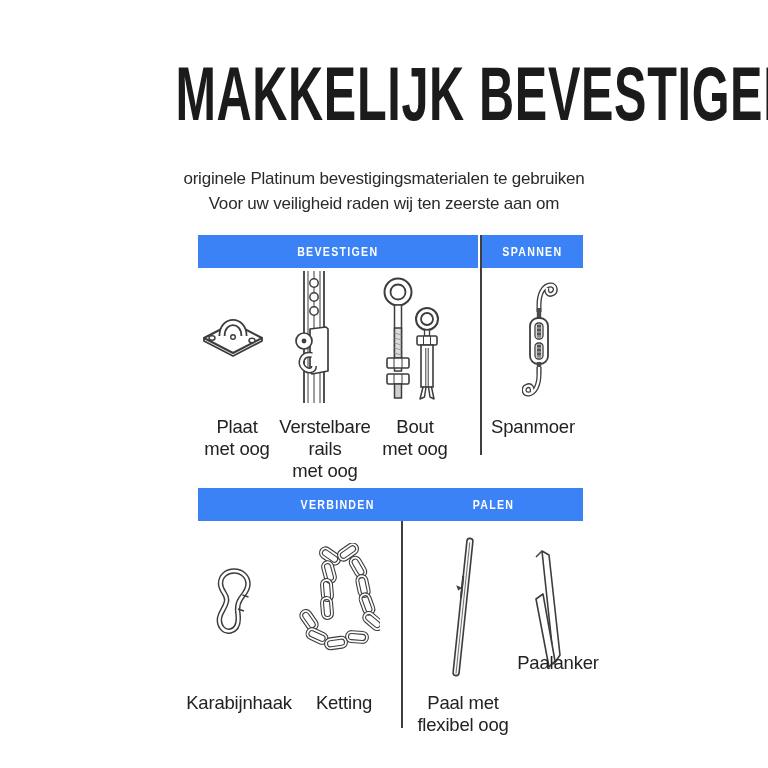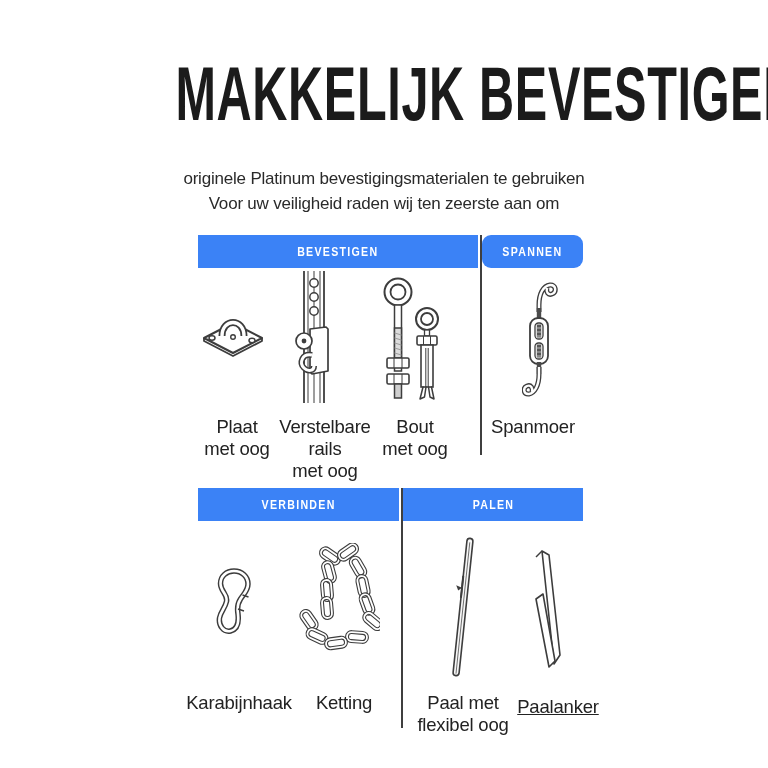--- a/index.html
+++ b/index.html
@@ -38,21 +38,21 @@
 
   <div class="subtitle">
     <div>originele Platinum bevestigingsmaterialen te gebruiken</div>
     <div>Voor uw veiligheid raden wij ten zeerste aan om</div>
   </div>
 
   <div class="vline" style="left:480px;top:235px;height:220px;"></div>
   <div class="bar" style="left:198px;top:235px;width:280px;">
     <span>BEVESTIGEN</span>
   </div>
-  <div class="bar" style="left:482px;top:235px;width:101px;border-radius:9px;">
+  <div class="bar" style="left:482px;top:235px;width:101px;">
     <span>SPANNEN</span>
   </div>
 
   <div class="illus" style="left:199px;top:308px;width:68px;height:50px;">
     <svg viewBox="0 0 68 50">
       <path d="M34,15 L63,30 L34,45 L5,30 Z" fill="#fff" stroke="#3d3d3d" stroke-width="2" stroke-linejoin="round"></path>
       <path d="M5,30 L5,33 L34,48 L63,33 L63,30" fill="none" stroke="#3d3d3d" stroke-width="1.8" stroke-linejoin="round"></path>
       <ellipse cx="13" cy="30" rx="3" ry="2.2" fill="#fff" stroke="#3d3d3d" stroke-width="1.5"></ellipse>
       <ellipse cx="53" cy="32.5" rx="3" ry="2.2" fill="#fff" stroke="#3d3d3d" stroke-width="1.5"></ellipse>
       <path d="M23,28 C23,10 45,10 45,28" fill="none" stroke="#3d3d3d" stroke-width="7"></path>
@@ -139,21 +139,21 @@
   </div>
   <div class="label" style="left:355px;top:408px;width:120px;">
     <div>Bout</div>
     <div>met oog</div>
   </div>
   <div class="label" style="left:473px;top:408px;width:120px;">
     <div>Spanmoer</div>
   </div>
 
   <div class="vline" style="left:401px;top:488px;height:240px;"></div>
-  <div class="bar" style="left:198px;top:488px;width:201px;">
+  <div class="bar" style="left:198px;top:488px;width:201px;padding-left:39px;">
     <span>VERBINDEN</span>
   </div>
   <div class="bar" style="left:403px;top:488px;width:180px;">
     <span>PALEN</span>
   </div>
 
   <div class="illus" style="left:214px;top:567px;width:40px;height:68px;">
     <svg viewBox="0 0 40 68">
       <path d="M20,4 C28,4 34,9.5 34,17 C34,23.5 30,26.5 26.5,32 C23.5,36.5 23,41 24,47 C25,55.5 23,62.5 16.5,64 C9.5,65.5 4.5,58.5 5.5,51 C6.5,44.5 11,41.5 12.5,34.5 C14,27.5 6.5,24.5 6.5,16.5 C6.5,9 12.5,4 20,4 Z" fill="none" stroke="#3d3d3d" stroke-width="5.5" stroke-linejoin="round"></path>
       <path d="M20,4 C28,4 34,9.5 34,17 C34,23.5 30,26.5 26.5,32 C23.5,36.5 23,41 24,47 C25,55.5 23,62.5 16.5,64 C9.5,65.5 4.5,58.5 5.5,51 C6.5,44.5 11,41.5 12.5,34.5 C14,27.5 6.5,24.5 6.5,16.5 C6.5,9 12.5,4 20,4 Z" fill="none" stroke="#fff" stroke-width="2.6" stroke-linejoin="round"></path>
@@ -242,17 +242,17 @@
   <div class="label" style="left:284px;top:684px;width:120px;">
     <div>Ketting</div>
   </div>
   <div class="label" style="left:169px;top:684px;width:140px;">
     <div>Karabijnhaak</div>
   </div>
   <div class="label" style="left:402px;top:684px;width:122px;">
     <div>Paal met</div>
     <div>flexibel oog</div>
   </div>
-  <div class="label" style="left:498px;top:688px;width:120px;text-decoration:underline;">
+  <div class="label" style="left:498px;top:644px;width:120px;">
     <div>Paalanker</div>
   </div>
 
 </div>
 
 </body></html>

